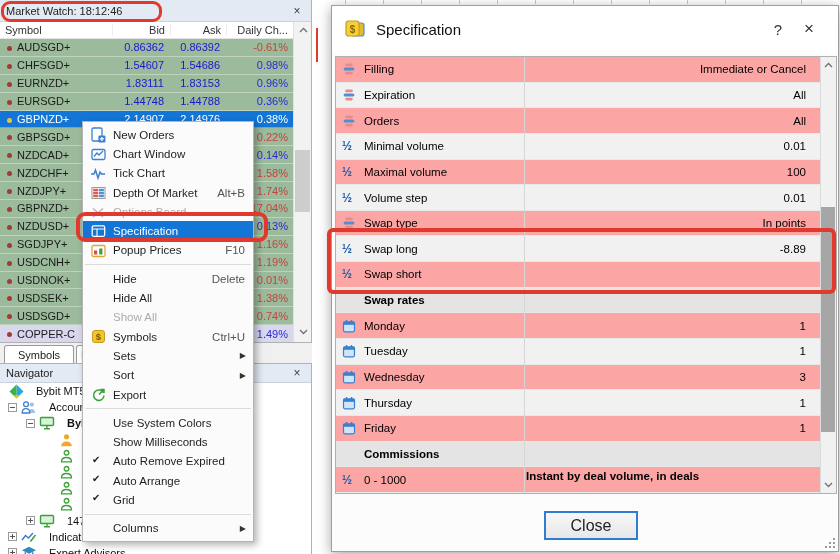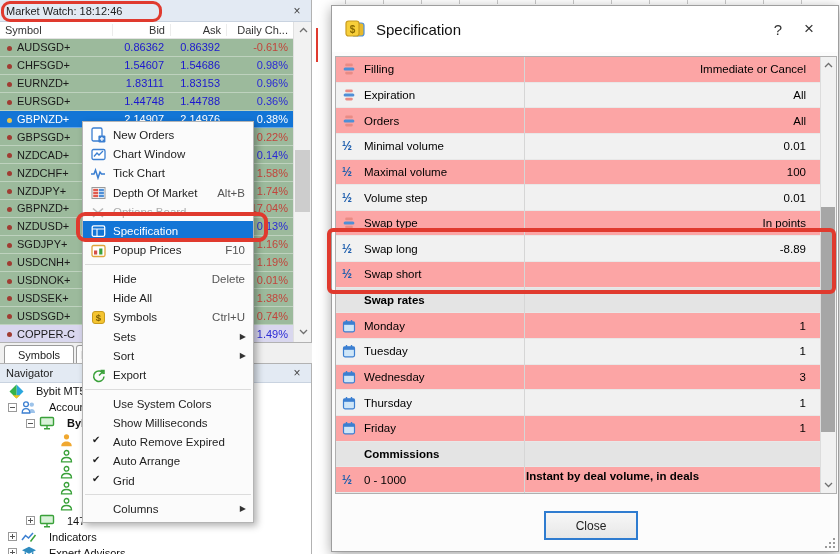--- a/index.html
+++ b/index.html
@@ -102,21 +102,21 @@
   .spec-row .s-label { flex:0 0 150px; }
   .spec-row .s-value { flex:1; text-align:right; padding-right:4px; }
   .spec-row .s-value.left { text-align:left; padding-left:12px; }
   .spec-row.header .s-value.left { font-weight:bold;margin-top:44px; }
   .spec-scroll { position:absolute; right:0; top:0; bottom:0; width:16px; background:#f1f1f1;
                  border-left:1px solid #dcdcdc; }
   .spec-thumb { position:absolute; right:1px; top:150px; width:14px; height:225px; background:#a6a6a6; }
   .spec-up { position:absolute; right:0; top:0; } .spec-down { position:absolute; right:0; bottom:0; }
   .close-btn { position:absolute; left:212px; top:505px; width:94px; height:29px;
                background:linear-gradient(#f7f7f7,#e7e7e7); border:2px solid #2f7cd0;
-               font-size:12px; color:#222; display:flex; align-items:center; justify-content:center;
+               font-size:16px; color:#222; display:flex; align-items:center; justify-content:center;
                font-family:"Liberation Sans",sans-serif; }
   .grip { position:absolute; right:3px; bottom:3px; width:10px; height:10px; }
   .grip i { position:absolute; width:2px; height:2px; background:#9a9a9a; }
 
   .top-ticks { left:331px; top:0; width:508px; height:4px; }
   .top-ticks i { position:absolute; top:0; width:1px; height:4px; background:#c9c9c9; }
 
   
   .anno { border:3px solid #e03a2e; border-radius:9px; z-index:60; pointer-events:none; }
   .anno-line { background:#e03a2e; z-index:60; }
@@ -464,20 +464,23 @@
       <span class="mi-label">Popup Prices</span>
       <span class="mi-short">F10</span>
     </div>
     <div class="menu-sep"></div>
     <div class="menu-item">
       <span class="mi-label">Hide</span>
       <span class="mi-short">Delete</span>
     </div>
     <div class="menu-item">
       <span class="mi-label">Hide All</span>
+    </div>
+    <div class="menu-item disabled">
+      <span class="mi-label">Show All</span>
     </div>
     <div class="menu-item">
       <span class="mi-icon">
         <svg width="15" height="15" viewBox="0 0 15 15">
           <rect x="1.5" y="1.5" width="12" height="12" rx="2.5" fill="#f4c430" stroke="#c89b1e"></rect>
           <text x="7.5" y="11" font-size="9.5" font-weight="bold" text-anchor="middle" fill="#7a5c00">$</text>
         </svg>
       </span>
       <span class="mi-label">Symbols</span>
       <span class="mi-short">Ctrl+U</span>

